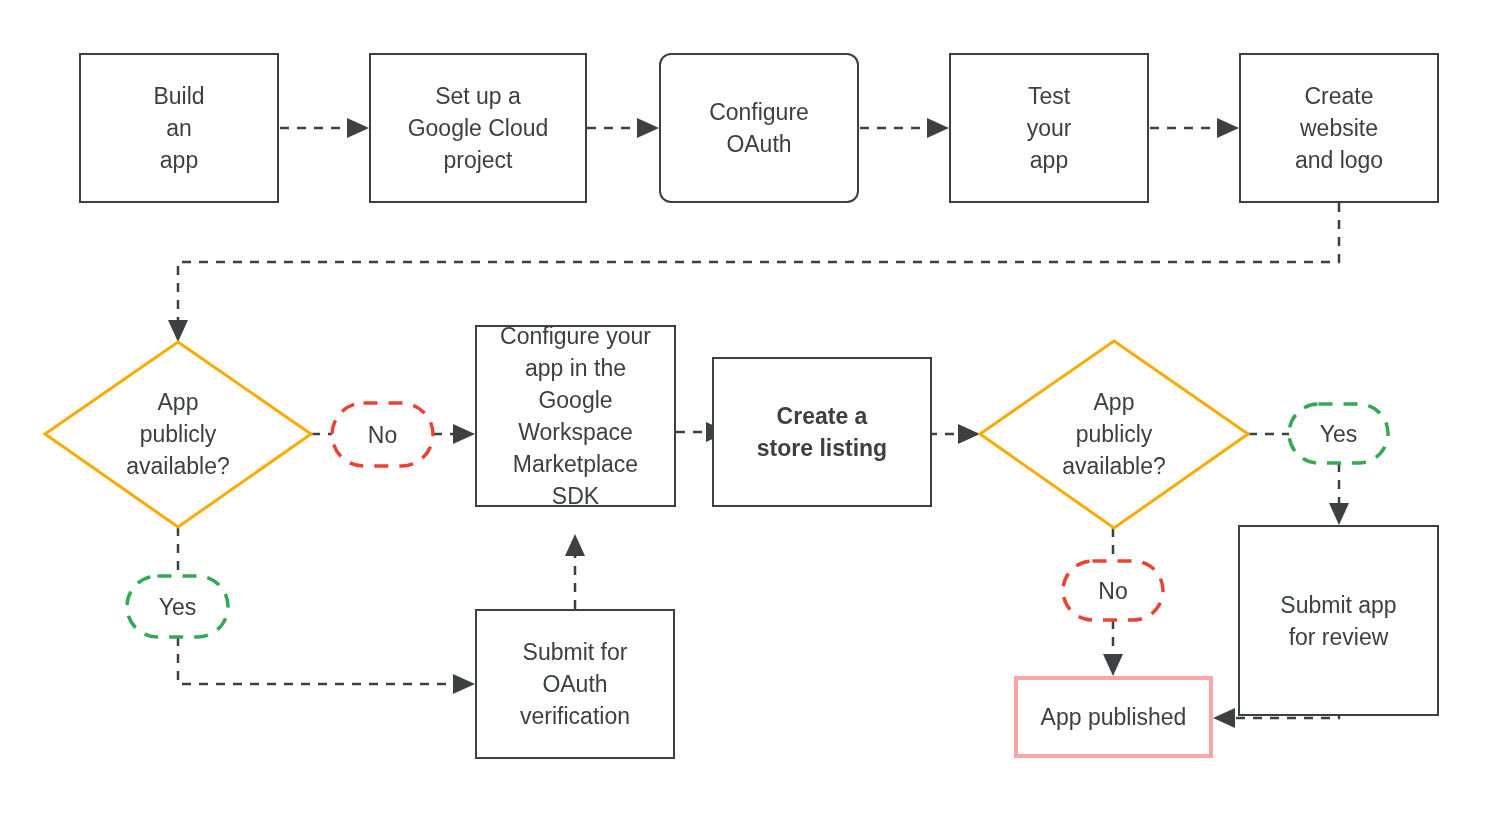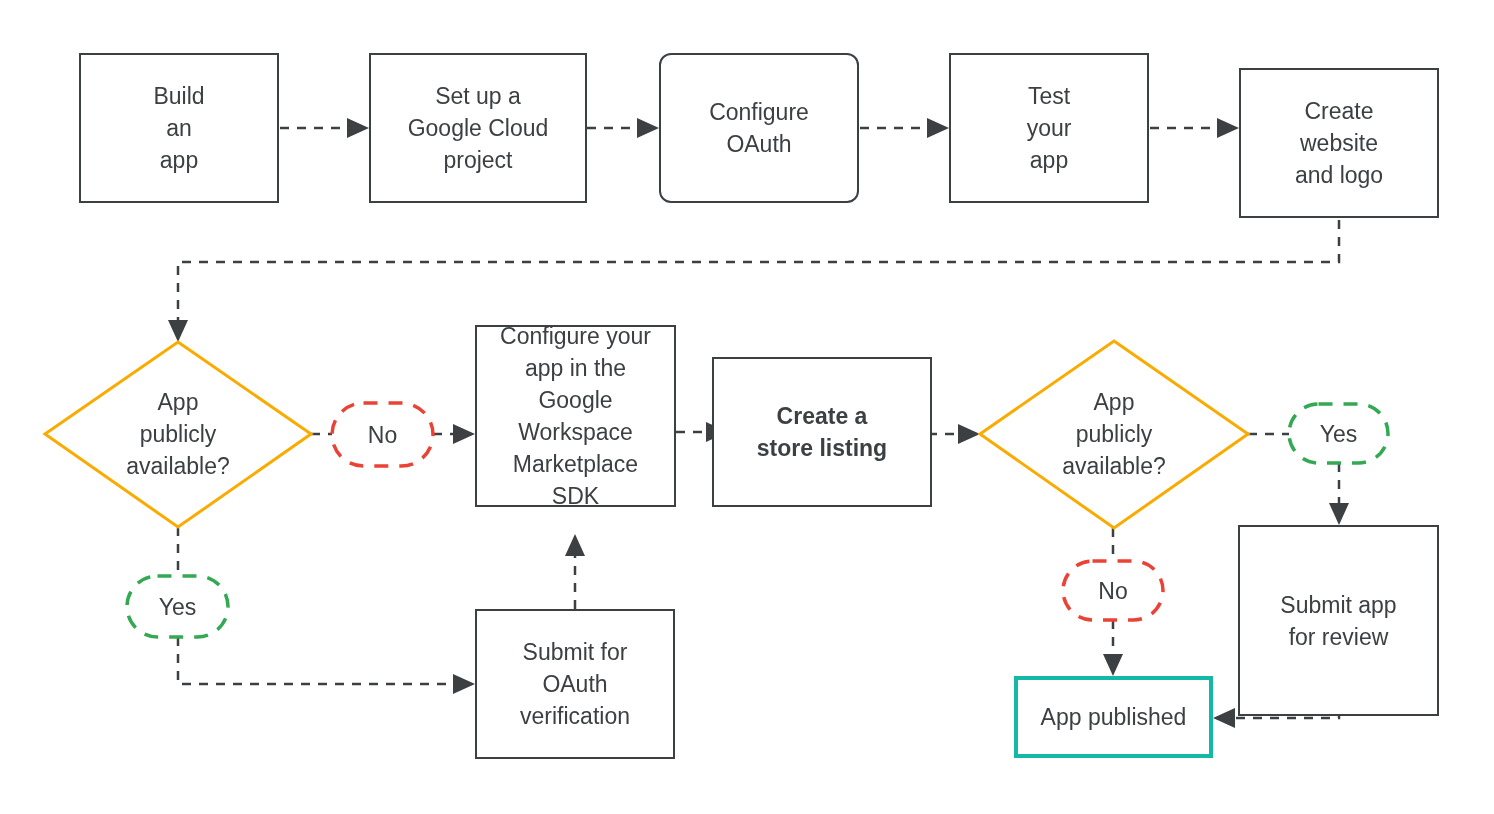--- a/index.html
+++ b/index.html
@@ -16,21 +16,21 @@
     position:absolute;
     background:#ffffff;
     border:2.5px solid #3c4043;
     display:flex;align-items:center;justify-content:center;
     text-align:center;
     font-size:23px;line-height:32px;
     white-space:pre-line;
     color:#3c4043;
     z-index:2;
   }
-  .box.published{border:4px solid #14b8a6;text-align:center;}
+  .box.published{border:4px solid #fca5a5;text-align:center;}
   .shape-label{
     position:absolute;
     display:flex;align-items:center;justify-content:center;
     text-align:center;
     font-size:23px;line-height:32px;
     white-space:pre-line;
     color:#3c4043;
     z-index:3;
     pointer-events:none;
   }
@@ -109,21 +109,21 @@
 Google Cloud
 project</div>
 
   <div class="box" style="left:659px;top:53px;width:200px;height:150px;border-radius:12px;">Configure
 OAuth</div>
 
   <div class="box" style="left:949px;top:53px;width:200px;height:150px;">Test
 your
 app</div>
 
-  <div class="box" style="left:1239px;top:53px;width:200px;height:150px;margin-top:15px;">Create
+  <div class="box" style="left:1239px;top:53px;width:200px;height:150px;">Create
 website
 and logo</div>
 
   <div class="box" style="left:475px;top:325px;width:201px;height:182px;">Configure your
 app in the
 Google
 Workspace
 Marketplace
 SDK</div>
 

